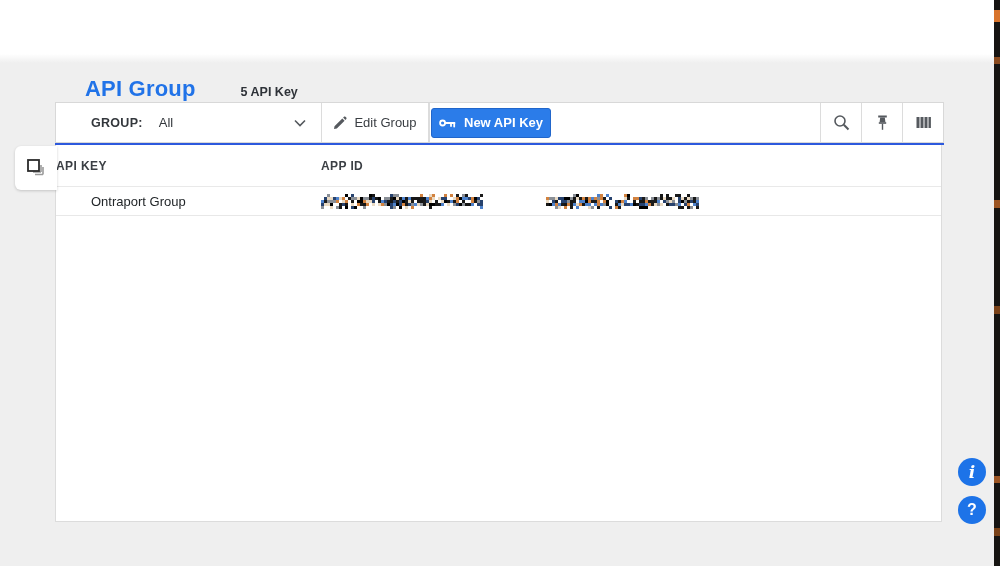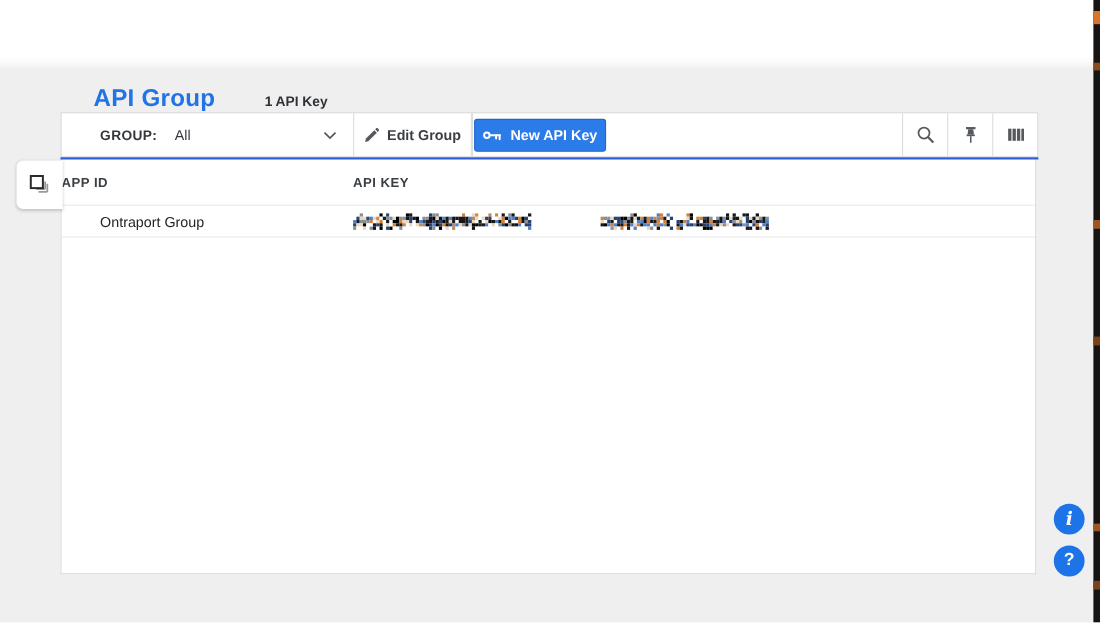--- a/index.html
+++ b/index.html
@@ -24,21 +24,21 @@
 
   
   .toolbar { position:absolute; left:-1px; top:-1px; width:889px; height:41px;
              background:#ffffff; border:1px solid #d8d8d8; display:flex; align-items:stretch; }
   .tb-divider { width:1px; background:#dcdcdc; margin:0; }
   .tb-group { width:265px; display:flex; align-items:center; padding:0 14px 0 35px; cursor:pointer; }
   .tb-group-label { font-size:12.5px; font-weight:700; color:#33373c; letter-spacing:0.3px; }
   .tb-group-value { font-size:13px; color:#33373c; margin-left:16px; flex:1; }
   .chevron-down { width:14px; height:14px; }
   .tb-btn { display:flex; align-items:center; justify-content:center; gap:7px; cursor:pointer;
-            font-size:13px; font-weight:700; color:#3a3e43; }
+            font-size:13px; font-weight:400; color:#3a3e43; }
   .tb-btn-edit { width:106px; }
   .tb-btn-actions { width:103px; }
   .tb-btn-icon { width:14px; height:14px; display:inline-block; }
   .new-key-wrap { display:flex; align-items:center; padding-left:1px; }
   .new-key-btn { width:120px; height:30px; background:#2b7ce9; border:1px solid #2166cb;
                  border-radius:3px; color:#ffffff; font-size:13px; font-weight:700;
                  display:flex; align-items:center; justify-content:center; gap:8px; cursor:pointer;
                  font-family:"Liberation Sans", sans-serif; }
   .tb-spacer { flex:1; }
   .tb-icon-cell { width:40px; display:flex; align-items:center; justify-content:center; cursor:pointer; }
@@ -80,21 +80,21 @@
 <body>
 
 <div class="screen">
 
   <div class="content-area">
     <div class="top-shadow"></div>
   </div>
 
   <div class="title-row">
     <span class="page-title">API Group</span>
-    <span class="page-subtitle">1 API Key</span>
+    <span class="page-subtitle">5 API Key</span>
   </div>
 
   <div class="panel">
 
     <div class="toolbar">
       <div class="tb-group">
         <span class="tb-group-label">GROUP:</span>
         <span class="tb-group-value">All</span>
         <svg class="chevron-down" viewBox="0 0 14 14" fill="none" stroke="#55595e" stroke-width="1.6">
             <polyline points="2,4.5 7,9.5 12,4.5"></polyline>
@@ -150,22 +150,22 @@
             <rect x="9.5" y="3" width="3" height="11"></rect>
             <rect x="13.5" y="3" width="2.4" height="11"></rect>
           </svg>
       </div>
     </div>
 
     <div class="blue-line"></div>
 
     <div class="table">
       <div class="thead">
+        <div class="th">API KEY</div>
         <div class="th">APP ID</div>
-        <div class="th">API KEY</div>
       </div>
       <div class="trow">
         <div class="td-name">Ontraport Group</div>
         <div>
           <div class="mosaic" style="grid-template-columns: repeat(54, 3px);">
               <span style="width: 3px; height: 3px; background: rgb(255, 255, 255);"></span>
               <span style="width: 3px; height: 3px; background: rgb(255, 255, 255);"></span>
               <span style="width: 3px; height: 3px; background: rgb(138, 143, 150);"></span>
               <span style="width: 3px; height: 3px; background: rgb(255, 255, 255);"></span>
               <span style="width: 3px; height: 3px; background: rgb(255, 255, 255);"></span>

